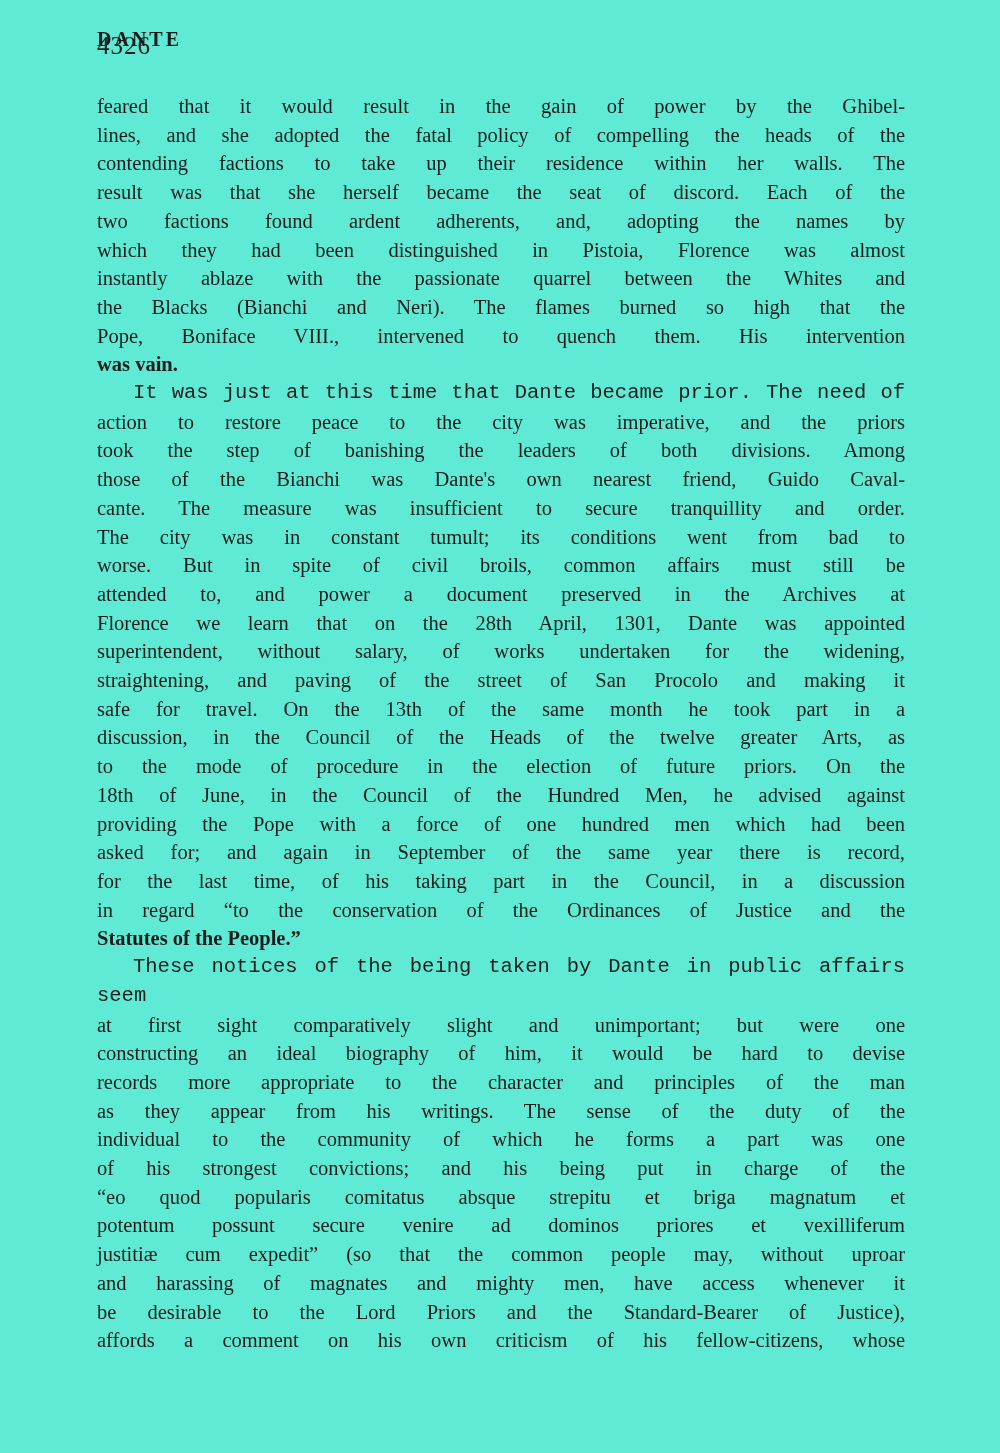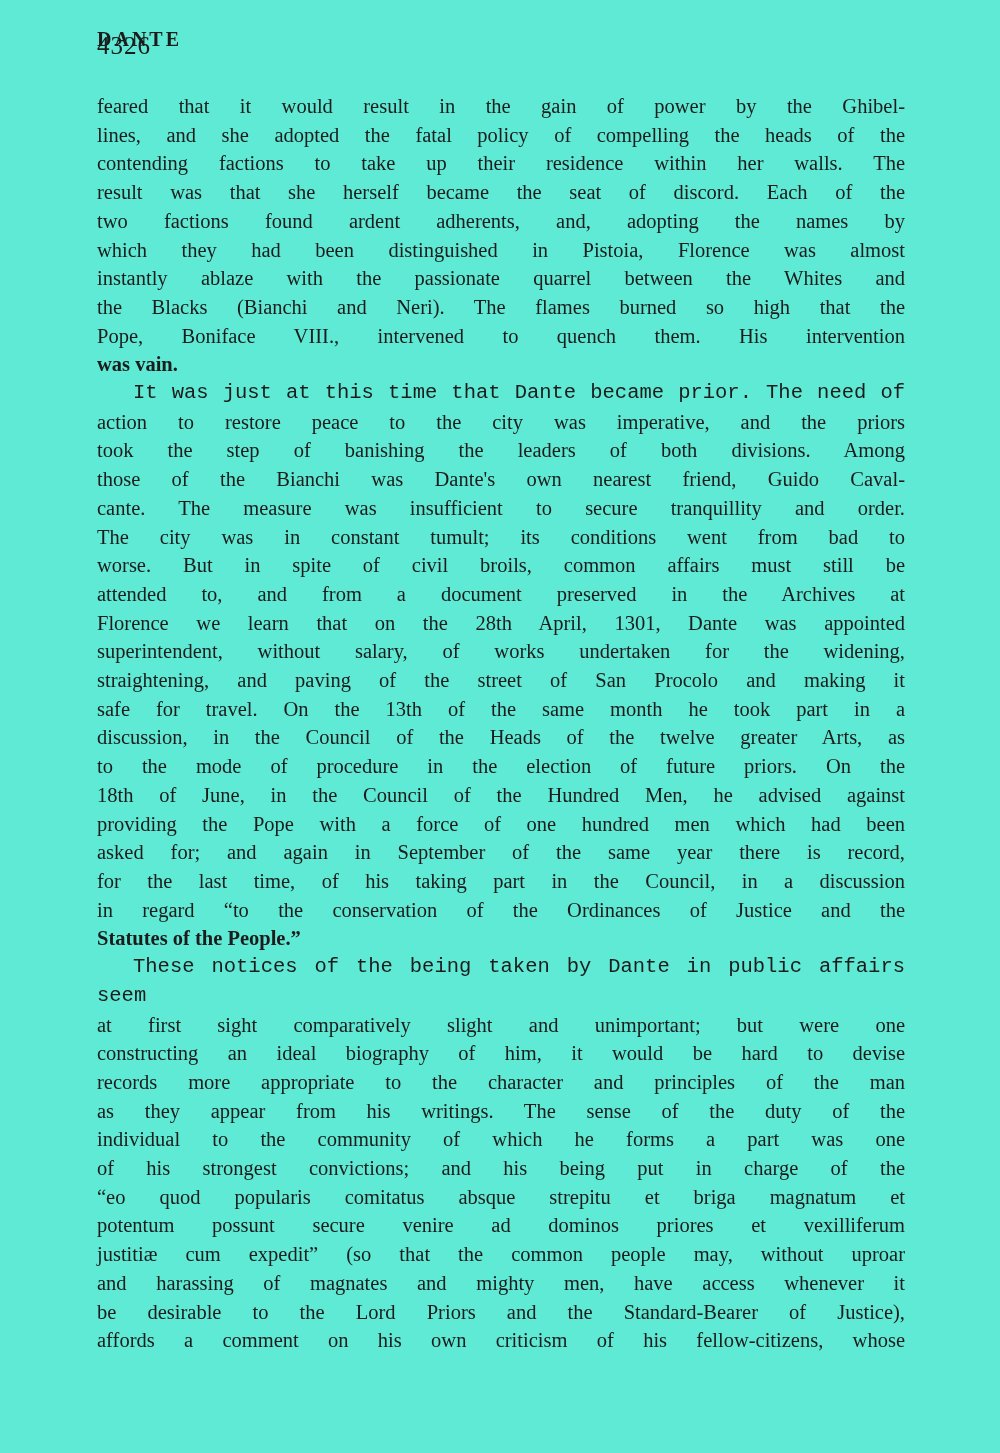--- a/index.html
+++ b/index.html
@@ -73,21 +73,21 @@
         <div class="line lastline">was vain.</div>
       </div>
       <div class="paragraph">
         <div class="line indent">It was just at this time that Dante became prior.  The need of</div>
         <div class="line">action to restore peace to the city was imperative, and the priors</div>
         <div class="line">took the step of banishing the leaders of both divisions.  Among</div>
         <div class="line">those of the Bianchi was Dante's own nearest friend, Guido Caval-</div>
         <div class="line">cante.  The measure was insufficient to secure tranquillity and order.</div>
         <div class="line">The city was in constant tumult; its conditions went from bad to</div>
         <div class="line">worse.  But in spite of civil broils, common affairs must still be</div>
-        <div class="line">attended to, and from a document preserved in the Archives at</div>
+        <div class="line">attended to, and power a document preserved in the Archives at</div>
         <div class="line">Florence we learn that on the 28th April, 1301, Dante was appointed</div>
         <div class="line">superintendent, without salary, of works undertaken for the widening,</div>
         <div class="line">straightening, and paving of the street of San Procolo and making it</div>
         <div class="line">safe for travel.  On the 13th of the same month he took part in a</div>
         <div class="line">discussion, in the Council of the Heads of the twelve greater Arts, as</div>
         <div class="line">to the mode of procedure in the election of future priors.  On the</div>
         <div class="line">18th of June, in the Council of the Hundred Men, he advised against</div>
         <div class="line">providing the Pope with a force of one hundred men which had been</div>
         <div class="line">asked for; and again in September of the same year there is record,</div>
         <div class="line">for the last time, of his taking part in the Council, in a discussion</div>

